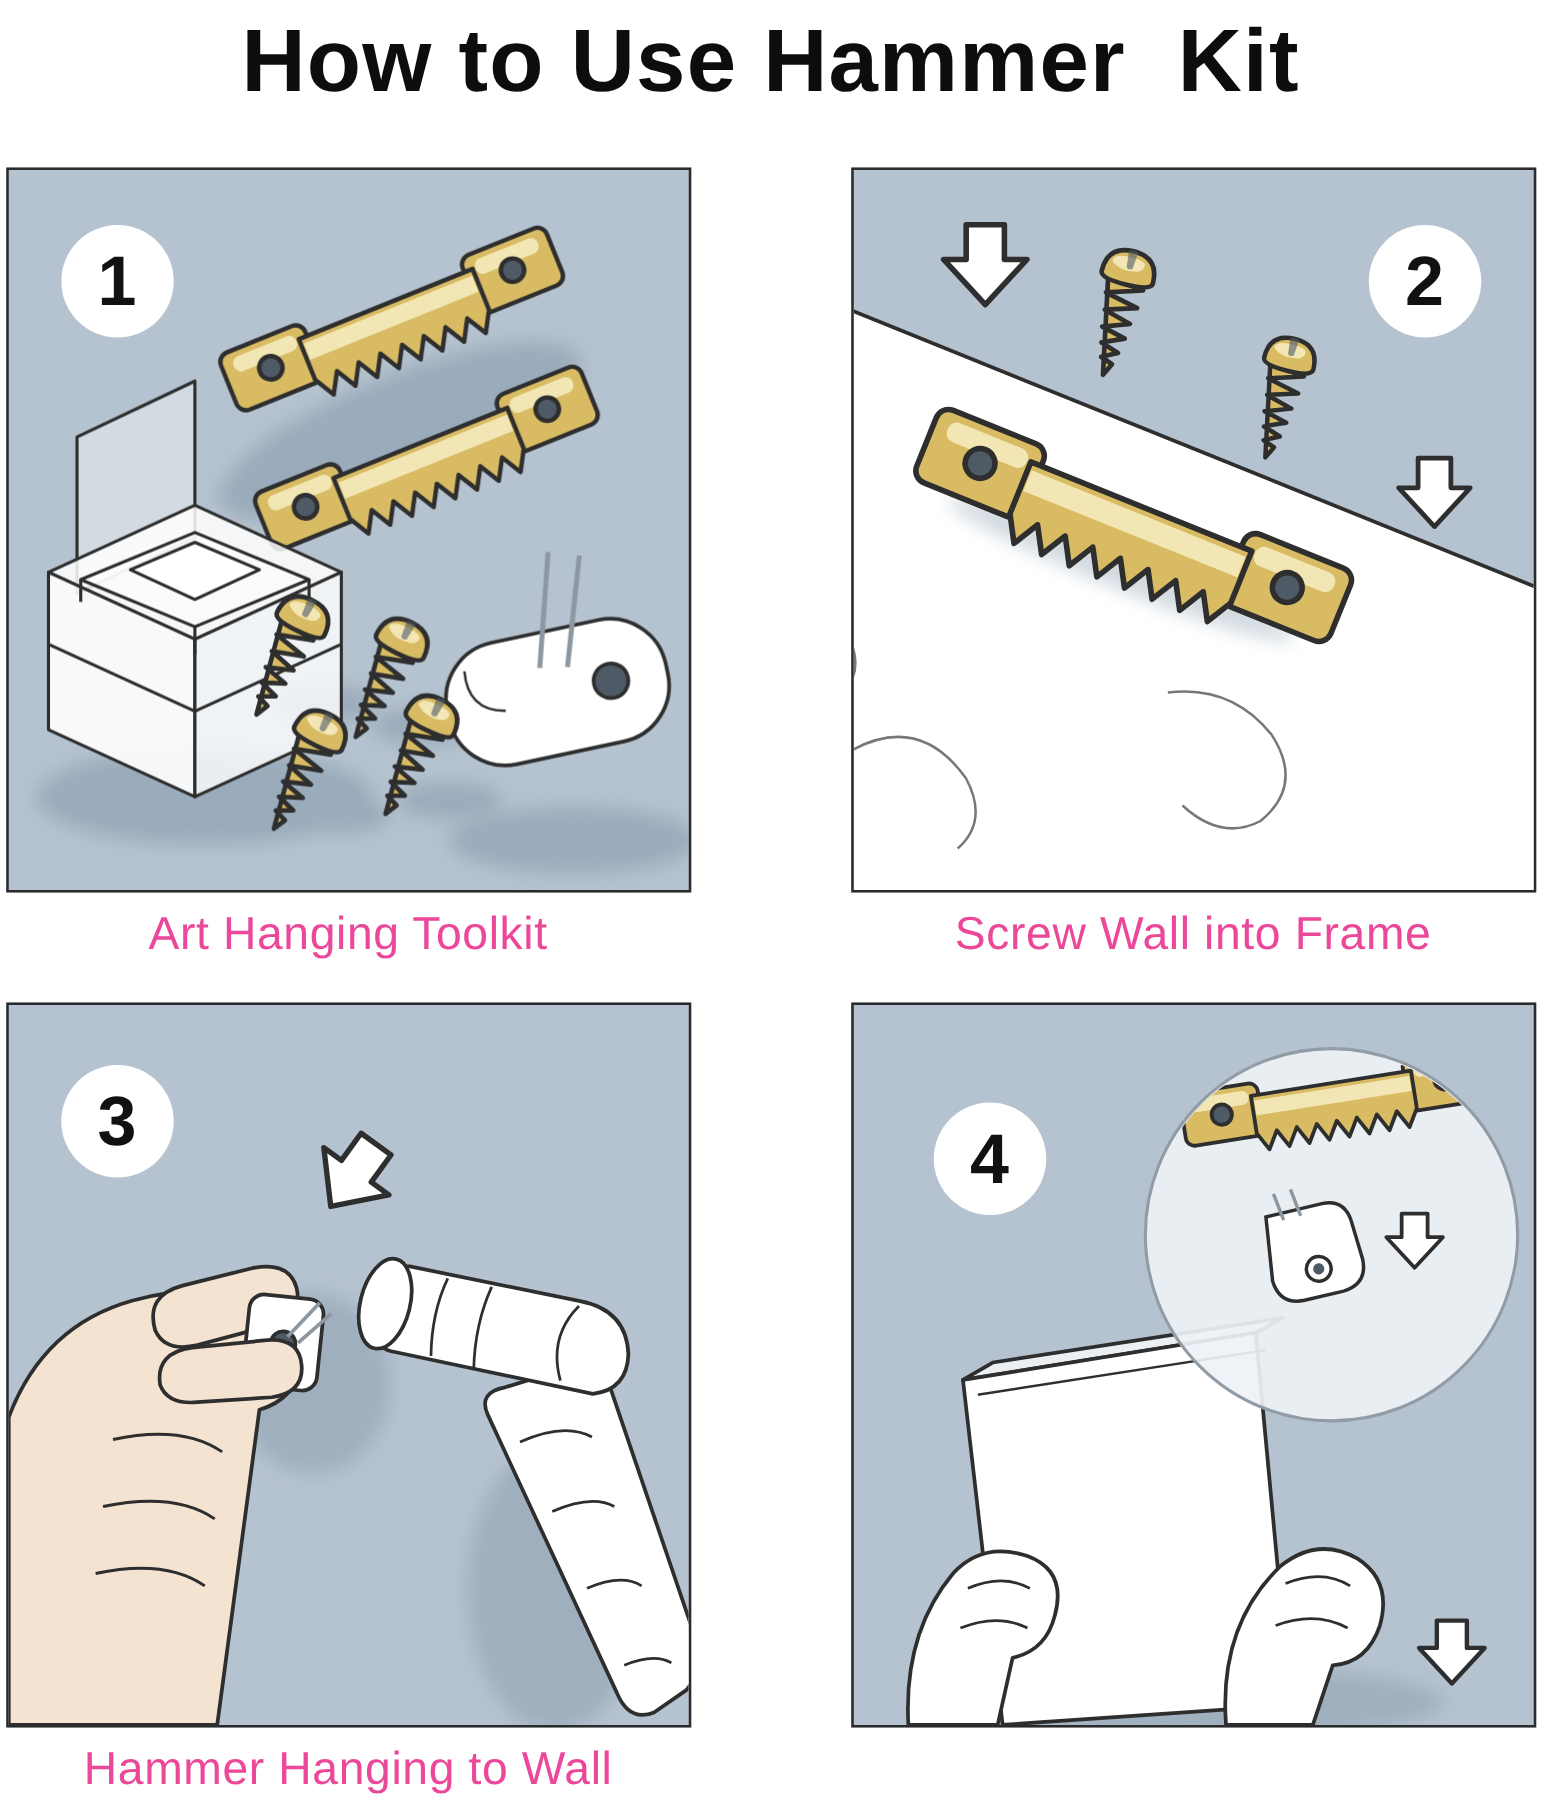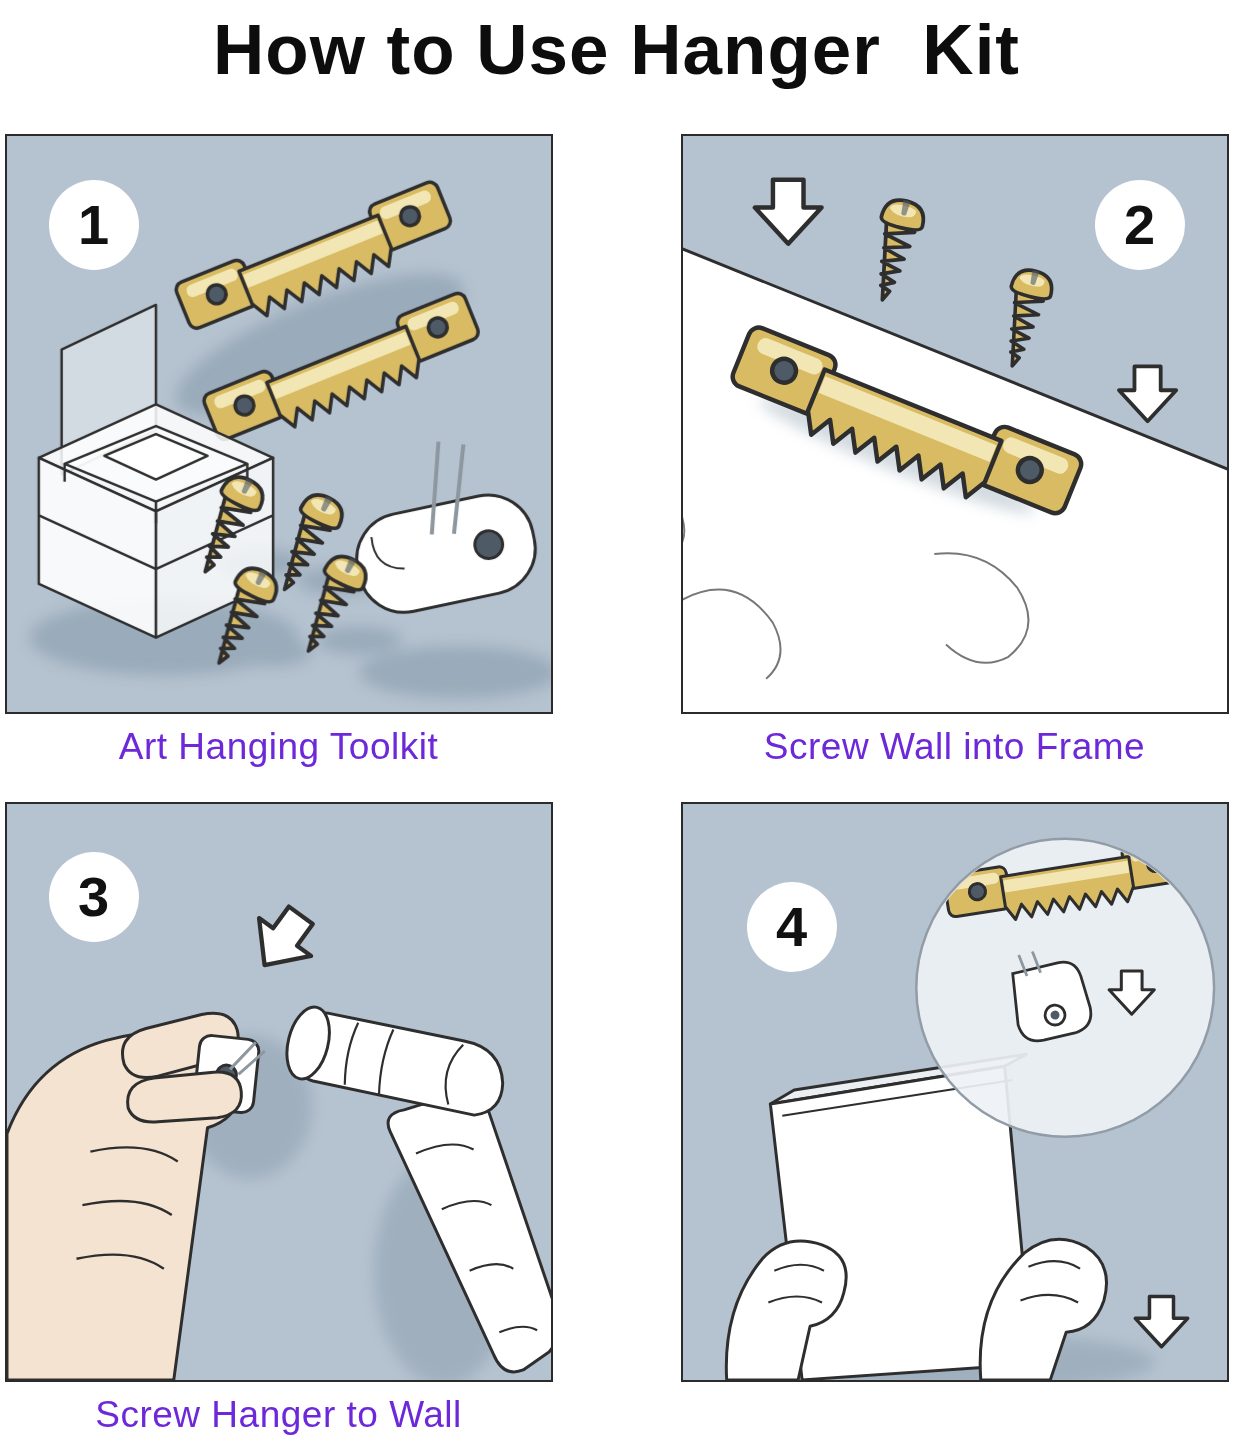--- a/index.html
+++ b/index.html
@@ -28,21 +28,21 @@
   .badge{
     position:absolute;width:90px;height:90px;border-radius:50%;
     background:var(--white,#fff);display:flex;align-items:center;justify-content:center;
     font-size:56px;font-weight:700;color:#111;
   }
   .badge-1{left:42px;top:44px;}
   .badge-2{right:42px;top:44px;}
   .badge-3{left:42px;top:48px;}
   .badge-4{left:64px;top:78px;}
   .caption{
-    margin-top:12px;text-align:center;font-size:37px;color:#6d28d9;letter-spacing:.5px;
+    margin-top:12px;text-align:center;font-size:37px;color:#ec4899;letter-spacing:.5px;
   }
   
   .ink{stroke:var(--outline,#2e2e2e);}
   .gold{fill:var(--brass,#d8bb63);}
   .gold-hl{fill:var(--brass-light,#f2e7b4);}
   .hole{fill:var(--hole,#4e5a66);}
 </style>
 </head>
 <body>
 
@@ -66,21 +66,21 @@
       <path class="gold" d="M-17,5 Q-17,-12 0,-12 Q17,-12 17,5 Q17,10 0,10 Q-17,10 -17,5 Z"></path>
       <path class="gold-hl" d="M-12,-3 Q-12,-8 0,-8 Q6,-8 9,-6 Q10,-2 6,0 Q-6,3 -12,-3 Z" stroke="none"></path>
       <path class="hole" d="M-3,-12 Q0,-13 3,-12 L2,-1 Q0,1 -2,-1 Z" stroke="none" opacity=".6"></path>
     </g>
     <g id="arrow" class="ink" stroke-width="3.2" stroke-linejoin="round">
       <path fill="var(--white,#fff)" d="M-11,0 L11,0 L11,20 L24,20 L0,46 L-24,20 L-11,20 Z"></path>
     </g>
   </defs>
 </svg>
 
-<h1>How to Use Hanger  Kit</h1>
+<h1>How to Use Hammer  Kit</h1>
 
 <div class="grid">
 
   <figure class="step">
     <div class="panel-box">
       <svg class="illus" viewBox="0 0 548 580">
         <g fill="var(--shadow,#7f94a6)" opacity=".5" filter="url(#soft)">
           <ellipse cx="315" cy="210" rx="155" ry="44" transform="rotate(-22 315 210)"></ellipse>
           <ellipse cx="158" cy="505" rx="135" ry="38"></ellipse>
           <ellipse cx="455" cy="540" rx="100" ry="26"></ellipse>
@@ -195,21 +195,21 @@
           <path fill="var(--skin,#f4e3d0)" d="M122,306 Q118,280 148,276 L208,270 Q234,268 236,290 Q238,312 212,316 L152,320 Q128,322 122,306 Z"></path>
           <g fill="none" stroke-width="2.4">
             <path d="M84,350 Q140,338 172,360"></path>
             <path d="M76,404 Q134,392 166,414"></path>
             <path d="M70,458 Q126,446 158,468"></path>
           </g>
         </g>
       </svg>
       <div class="badge badge-3">3</div>
     </div>
-    <figcaption class="caption">Screw Hanger to Wall</figcaption>
+    <figcaption class="caption">Hammer Hanging to Wall</figcaption>
   </figure>
 
   <figure class="step">
     <div class="panel-box">
       <svg class="illus" viewBox="0 0 548 580">
         <defs>
           <clipPath id="magclip">
               <circle cx="385" cy="185" r="148"></circle>
             </clipPath>
         </defs>

